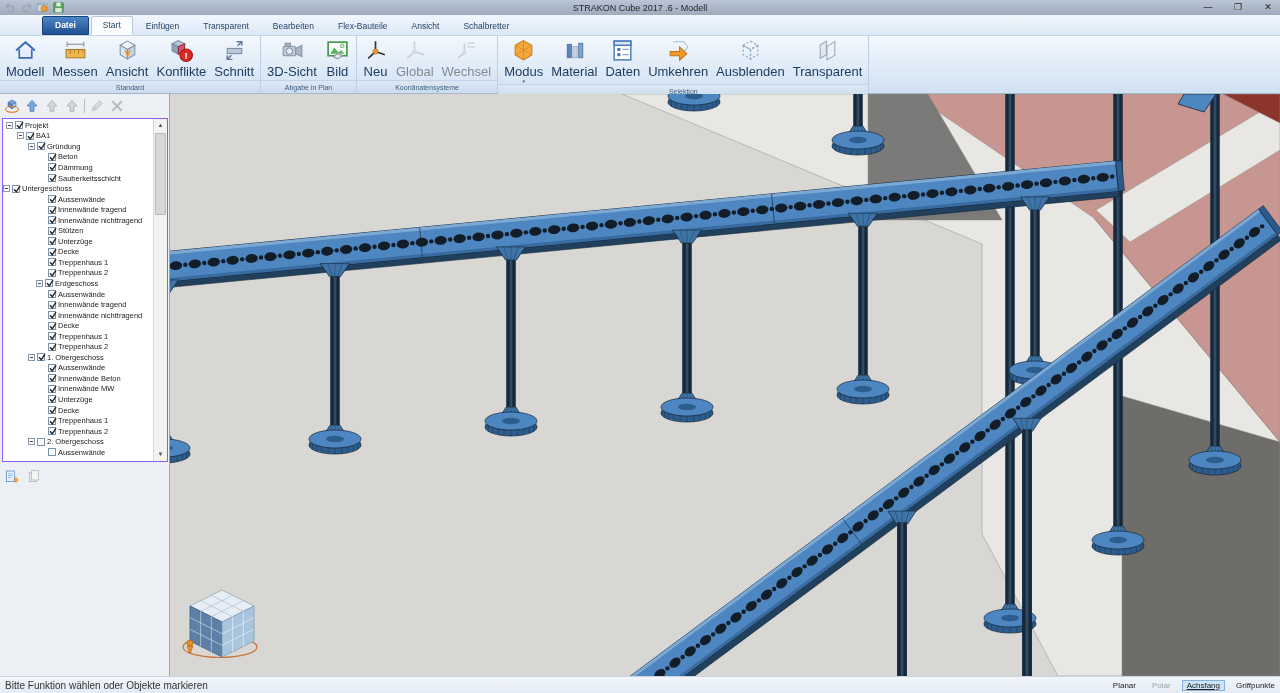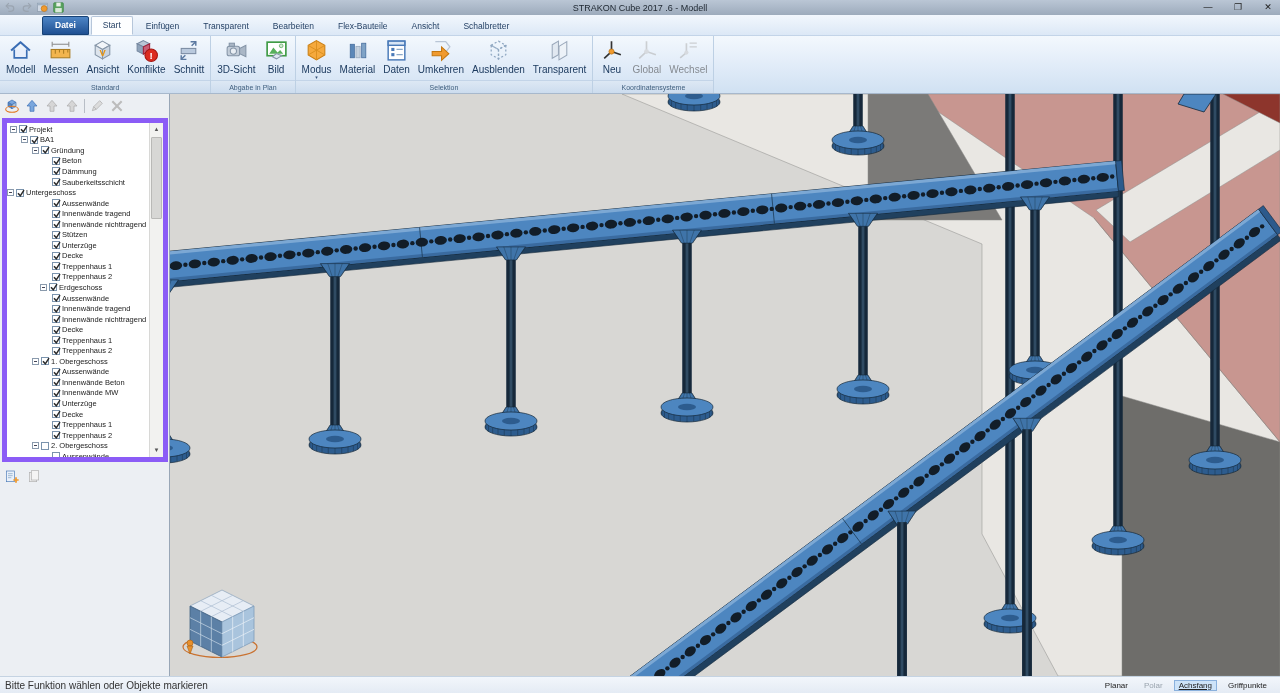--- a/index.html
+++ b/index.html
@@ -26,34 +26,34 @@
     border-radius:2px 2px 0 0;}
   
   .ribbon{position:absolute;left:0;top:36px;width:1280px;height:58px;
     background:linear-gradient(#f3f8fd,#e0ebf8 55%,#d0e1f2);border-bottom:1px solid #a7b8cc;
     display:flex;}
   .rgroup{display:flex;flex-direction:column;border-right:1px solid #bdd0e4;}
   .rbtns{flex:1;display:flex;align-items:flex-start;padding:1px 2px 0;}
   .rbtn{display:flex;flex-direction:column;align-items:center;padding:1px 4px;min-width:32px;}
   .rbtn .ric{width:25px;height:25px;}
   .rbtn .ric svg{width:25px;height:25px;display:block;}
-  .rbtn .rlb{font-size:10px;color:#1e3c60;white-space:nowrap;margin-top:1px;}
+  .rbtn .rlb{font-size:13px;color:#1e3c60;white-space:nowrap;margin-top:1px;}
   .rbtn .caret{font-size:5px;color:#35527a;line-height:4px;}
   .rbtn.dis{filter:grayscale(1) opacity(.55);}
   .rglabel{height:13px;font-size:7px;color:#41607f;text-align:center;line-height:13px;
     background:linear-gradient(#dde8f4,#ccdcee);border-top:1px solid #c3d4e8;}
   
   .sidebar{position:absolute;left:0;top:94px;width:170px;height:582px;background:#eceff3;
     border-right:1px solid #98a6b6;}
   .ttools{height:24px;display:flex;align-items:center;gap:4px;padding:0 4px;}
   .ttools .ti{width:16px;height:16px;}
   .ttools .ti svg{width:16px;height:16px;display:block;}
   .ttools .tsep{width:1px;height:14px;background:#b8bec6;}
   .tree-box{position:absolute;left:2px;top:24px;width:166px;height:344px;background:#fff;
-    border:5px solid #8b5cf6;overflow:hidden;}
+    border:1px solid #8b5cf6;overflow:hidden;}
   .tree-rows{position:absolute;left:0;top:1px;right:14px;}
   .trow{display:flex;align-items:center;height:10.55px;gap:2px;white-space:nowrap;}
   .exp{width:7px;height:7px;border:1px solid #8a9aac;background:#fff;position:relative;flex:0 0 7px;}
   .exp i{position:absolute;left:1px;right:1px;top:2px;height:1px;background:#445;}
   .spc{width:7px;flex:0 0 7px;}
   .cb{width:8px;height:8px;border:1px solid #7a93ad;background:#fff;flex:0 0 8px;position:relative;}
   .cb svg{position:absolute;left:-1px;top:-2px;width:10px;height:10px;}
   .tlb{font-size:7.5px;color:#222;}
   .vscroll{position:absolute;right:0;top:0;bottom:0;width:14px;background:#f2f2f0;
     border-left:1px solid #d8d8d6;}
@@ -68,21 +68,21 @@
   .frow{display:flex;align-items:center;gap:3px;}
   .fdash{width:8px;border-top:1px dotted #8a8a8a;flex:0 0 8px;}
   
   .viewport{position:absolute;left:170px;top:94px;width:1110px;height:582px;overflow:hidden;}
   .viewport svg{display:block;}
   
   .statusbar{position:absolute;left:0;top:676px;width:1280px;height:17px;
     background:linear-gradient(#f2f6fb,#e4ebf4);border-top:1px solid #c5d3e2;
     display:flex;align-items:center;}
   .smsg{font-size:10px;color:#333;margin-left:5px;flex:1;}
-  .tgls{display:flex;gap:6px;margin-right:8px;}
+  .tgls{display:flex;gap:6px;}
   .tg{font-size:8px;color:#222;padding:1px 5px;}
   .tg.disabled{color:#9aa4ae;}
   .tg.active{background:#cde3f8;border:1px solid #8ab1dd;padding:0 4px;text-decoration:underline;}
 </style>
 </head>
 <body>
 
 <div class="app">
   <div class="titlebar">
     <div class="qat">
@@ -217,20 +217,53 @@
             <span class="rlb">Bild</span>
           </div>
         </div>
         <div class="rglabel">Abgabe in Plan</div>
       </div>
       <div class="rgroup">
         <div class="rbtns">
           <div class="rbtn">
             <span class="ric">
               <svg viewBox="0 0 24 24" xmlns="http://www.w3.org/2000/svg">
+                <path d="M12 3v10M12 13l-7 6.5M12 13l9 3" fill="none" stroke="#333" stroke-width="1.6"></path>
+                <circle cx="12" cy="13" r="2.5" fill="#f09a2e" stroke="#b06a10" stroke-width=".6"></circle>
+              </svg>
+            </span>
+            <span class="rlb">Neu</span>
+          </div>
+          <div class="rbtn dis">
+            <span class="ric">
+              <svg viewBox="0 0 24 24" xmlns="http://www.w3.org/2000/svg">
+                <path d="M12 3v10M12 13l-7 6.5M12 13l9 3" fill="none" stroke="#b0b0b0" stroke-width="1.6"></path>
+                <circle cx="12" cy="13" r="2.3" fill="#c8c8c8"></circle>
+              </svg>
+            </span>
+            <span class="rlb">Global</span>
+          </div>
+          <div class="rbtn dis">
+            <span class="ric">
+              <svg viewBox="0 0 24 24" xmlns="http://www.w3.org/2000/svg">
+                <path d="M10 5v9M10 14l-6 5" fill="none" stroke="#b0b0b0" stroke-width="1.6"></path>
+                <path d="M13 5h7M13 8.5h7" stroke="#b0b0b0" stroke-width="1.2"></path>
+                <circle cx="10" cy="14" r="2" fill="#c8c8c8"></circle>
+              </svg>
+            </span>
+            <span class="rlb">Wechsel</span>
+          </div>
+        </div>
+        <div class="rglabel">Koordinatensysteme</div>
+      </div>
+      <div class="rgroup">
+        <div class="rbtns">
+          <div class="rbtn">
+            <span class="ric">
+              <svg viewBox="0 0 24 24" xmlns="http://www.w3.org/2000/svg">
                 <path d="M12 2.5l8 4.6v9.2L12 21l-8-4.7V7.1z" fill="#f5a93d" stroke="#c97e14"></path>
                 <path d="M12 2.5v18.5M4 7.1l8 4.6 8-4.6M4 16.3l8-4.7 8 4.7" fill="none" stroke="#d98f1f" stroke-width=".9"></path>
               </svg>
             </span>
             <span class="rlb">Modus</span>
             <span class="caret">▾</span>
           </div>
           <div class="rbtn">
             <span class="ric">
               <svg viewBox="0 0 24 24" xmlns="http://www.w3.org/2000/svg">
@@ -276,53 +309,20 @@
             <span class="ric">
               <svg viewBox="0 0 24 24" xmlns="http://www.w3.org/2000/svg">
                 <path d="M5 6.5l6-3.5v13l-6 3.5z" fill="#dfe6ee" fill-opacity=".85" stroke="#9aa8ba"></path>
                 <path d="M11.5 8l7.5-4.5v13L11.5 21z" fill="#eef2f7" fill-opacity=".7" stroke="#9aa8ba"></path>
               </svg>
             </span>
             <span class="rlb">Transparent</span>
           </div>
         </div>
         <div class="rglabel">Selektion</div>
-      </div>
-      <div class="rgroup">
-        <div class="rbtns">
-          <div class="rbtn">
-            <span class="ric">
-              <svg viewBox="0 0 24 24" xmlns="http://www.w3.org/2000/svg">
-                <path d="M12 3v10M12 13l-7 6.5M12 13l9 3" fill="none" stroke="#333" stroke-width="1.6"></path>
-                <circle cx="12" cy="13" r="2.5" fill="#f09a2e" stroke="#b06a10" stroke-width=".6"></circle>
-              </svg>
-            </span>
-            <span class="rlb">Neu</span>
-          </div>
-          <div class="rbtn dis">
-            <span class="ric">
-              <svg viewBox="0 0 24 24" xmlns="http://www.w3.org/2000/svg">
-                <path d="M12 3v10M12 13l-7 6.5M12 13l9 3" fill="none" stroke="#b0b0b0" stroke-width="1.6"></path>
-                <circle cx="12" cy="13" r="2.3" fill="#c8c8c8"></circle>
-              </svg>
-            </span>
-            <span class="rlb">Global</span>
-          </div>
-          <div class="rbtn dis">
-            <span class="ric">
-              <svg viewBox="0 0 24 24" xmlns="http://www.w3.org/2000/svg">
-                <path d="M10 5v9M10 14l-6 5" fill="none" stroke="#b0b0b0" stroke-width="1.6"></path>
-                <path d="M13 5h7M13 8.5h7" stroke="#b0b0b0" stroke-width="1.2"></path>
-                <circle cx="10" cy="14" r="2" fill="#c8c8c8"></circle>
-              </svg>
-            </span>
-            <span class="rlb">Wechsel</span>
-          </div>
-        </div>
-        <div class="rglabel">Koordinatensysteme</div>
       </div>
     </div>
 
   <div class="sidebar">
     <div class="ttools">
         <span class="ti">
           <svg viewBox="0 0 24 24" xmlns="http://www.w3.org/2000/svg">
             <path d="M12 3l6 3.5-6 3.5-6-3.5z" fill="#7aa7dd" stroke="#3a6db4"></path>
             <path d="M6 6.5v6l6 3.5v-6z" fill="#5c88bd" stroke="#3a6db4"></path>
             <path d="M18 6.5v6l-6 3.5v-6z" fill="#a9c4dd" stroke="#3a6db4"></path>

